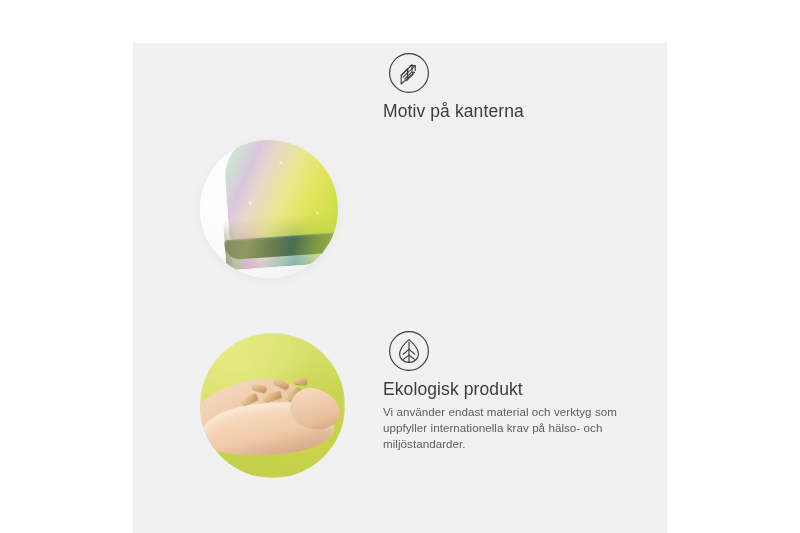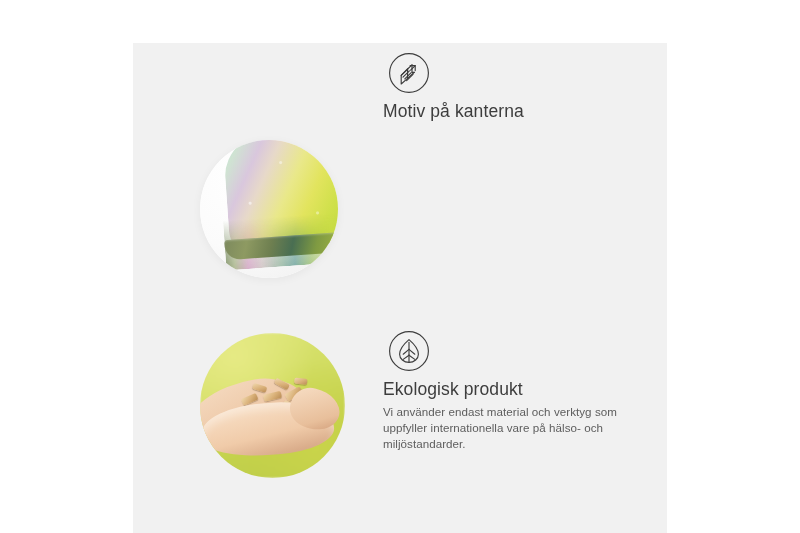--- a/index.html
+++ b/index.html
@@ -281,18 +281,18 @@
           <path d="M21 12.4 L21 32.4"></path>
           <path d="M21 19.4 L15.2 24.2"></path>
           <path d="M21 19.4 L26.8 24.2"></path>
           <path d="M21 25.2 L15.2 29.4"></path>
           <path d="M21 25.2 L26.8 29.4"></path>
         </svg>
       </div>
 
       <div class="feature-text" id="text-eco">
         <div class="feature-title">Ekologisk produkt</div>
-        <div class="feature-body">Vi använder endast material och verktyg som uppfyller internationella vare på hälso- och miljöstandarder.</div>
+        <div class="feature-body">Vi använder endast material och verktyg som uppfyller internationella krav på hälso- och miljöstandarder.</div>
       </div>
     </div>
 
   </div>
 </div>
 
 </body></html>

